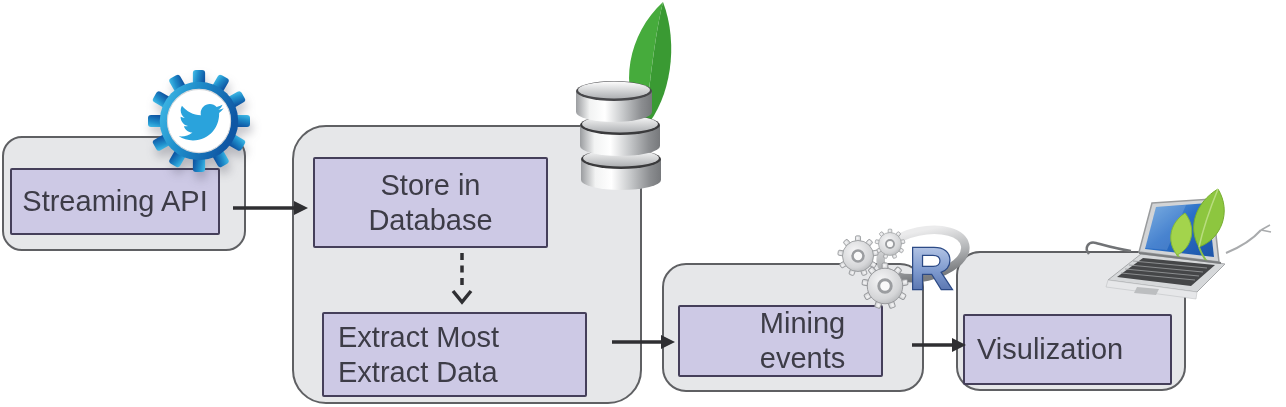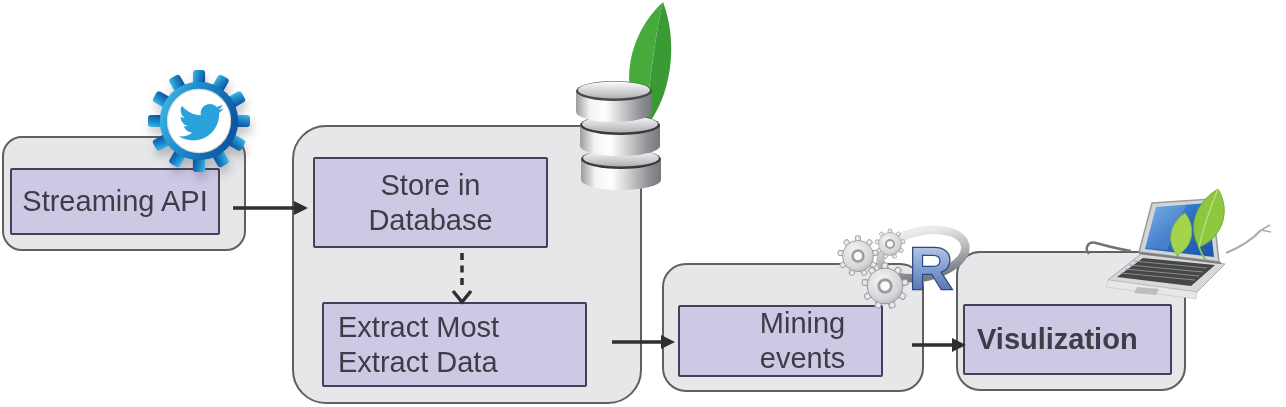--- a/index.html
+++ b/index.html
@@ -12,21 +12,21 @@
     position: absolute; background: #e6e7e9;
     border: 2px solid #5f6063;
   }
   .inner-box {
     position: absolute; background: #cdc9e5;
     border: 2px solid #453f5a; border-radius: 2px;
     color: #3d3c47; font-size: 29px; line-height: 35px;
     display: flex; flex-direction: column; justify-content: center;
   }
   .txt-center { align-items: center; text-align: center; }
-  .txt-left { align-items: flex-start; }
+  .txt-left { align-items: flex-start; margin-top: 10px; }
   .icon-svg { position: absolute; }
   .shadowed { filter: drop-shadow(2px 7px 5px rgba(70,70,85,0.30)); }
   svg text { font-family: "Liberation Sans", sans-serif; }
 </style>
 </head>
 <body>
 
 <div class="canvas">
 
   <div class="outer-box" style="left:2px; top:136px; width:244px; height:115px; border-radius:20px;"></div>
@@ -47,21 +47,21 @@
 
   <div class="inner-box txt-left" style="left:322px; top:302px; width:265px; height:85px; padding-left:14px;">
     <span>Extract Most</span>
     <span>Extract Data</span>
   </div>
 
   <div class="inner-box txt-center" style="left:678px; top:305px; width:205px; height:72px;padding-left:44px;">
     <span>Mining events</span>
   </div>
 
-  <div class="inner-box txt-left" style="left:963px; top:304px; width:209px; height:71px; padding-left:12px;font-weight:bold;">
+  <div class="inner-box txt-left" style="left:963px; top:304px; width:209px; height:71px; padding-left:12px;">
     <span>Visulization</span>
   </div>
 
   <svg class="icon-svg" style="left:0; top:0; z-index:5;" width="1286" height="407" viewBox="0 0 1286 407">
     <g stroke="#2f2f32" fill="#2f2f32">
       <g>
         <line x1="233" y1="208" x2="296" y2="208" stroke-width="3.5"></line>
         <polygon points="294,201 308,208 294,215" stroke="none"></polygon>
       </g>
       <g fill="none">

